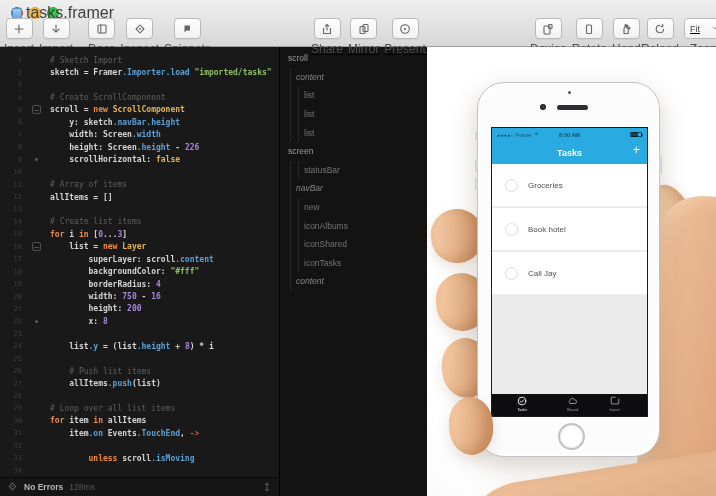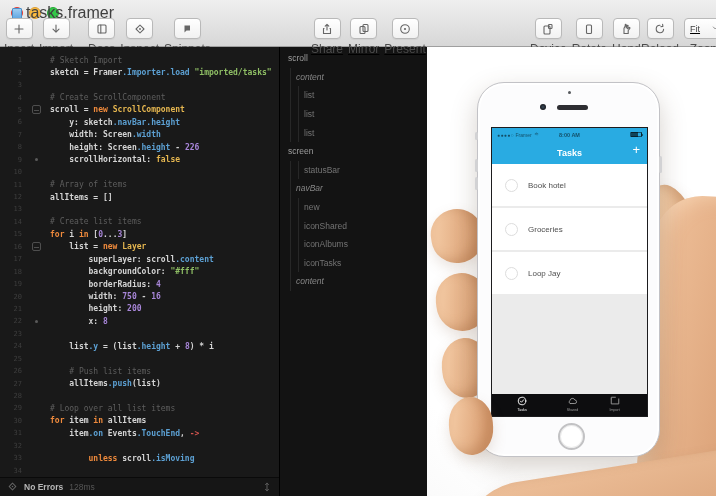--- a/index.html
+++ b/index.html
@@ -484,22 +484,22 @@
   <div class="layers" id="layers-panel">
       <div class="layer-item d0">scroll</div>
       <div class="layer-item d1">content</div>
       <div class="layer-item d2">list</div>
       <div class="layer-item d2">list</div>
       <div class="layer-item d2">list</div>
       <div class="layer-item d0">screen</div>
       <div class="layer-item d2">statusBar</div>
       <div class="layer-item d1">navBar</div>
       <div class="layer-item d2">new</div>
+      <div class="layer-item d2">iconAlbums</div>
       <div class="layer-item d2">iconShared</div>
-      <div class="layer-item d2">iconAlbums</div>
       <div class="layer-item d2">iconTasks</div>
       <div class="layer-item d1">content</div>
     </div>
 
   <div class="preview">
     <div class="skin finger1"></div>
     <div class="skin finger2"></div>
     <div class="skin finger3"></div>
     <div class="skin finger4"></div>
     <div class="skin thumb"></div>
@@ -527,29 +527,29 @@
           <span class="time">8:00 AM</span>
           <span class="p-batt"></span>
         </div>
         <div class="p-nav" id="phone-navbar" style="background: rgb(41, 171, 226);">
           <span>Tasks</span>
           <span class="plus">+</span>
         </div>
         <div class="p-content" id="task-list">
             <div class="task-row">
               <span class="task-circle"></span>
+              <span class="task-label">Groceries</span>
+            </div>
+            <div class="task-row">
+              <span class="task-circle"></span>
               <span class="task-label">Book hotel</span>
             </div>
             <div class="task-row">
               <span class="task-circle"></span>
-              <span class="task-label">Groceries</span>
-            </div>
-            <div class="task-row">
-              <span class="task-circle"></span>
-              <span class="task-label">Loop Jay</span>
+              <span class="task-label">Call Jay</span>
             </div>
             <div class="p-tabbar">
               <div class="p-tab active" style="left: 13px;">
                 <span style="display: flex;">
                   <svg width="10" height="10" viewBox="0 0 12 12">
                     <circle cx="6" cy="6" r="4.6"></circle>
                     <path d="M4 6.1l1.4 1.4 2.6-3"></path>
                   </svg>
                 </span>
                 <span class="tab-label">Tasks</span>

